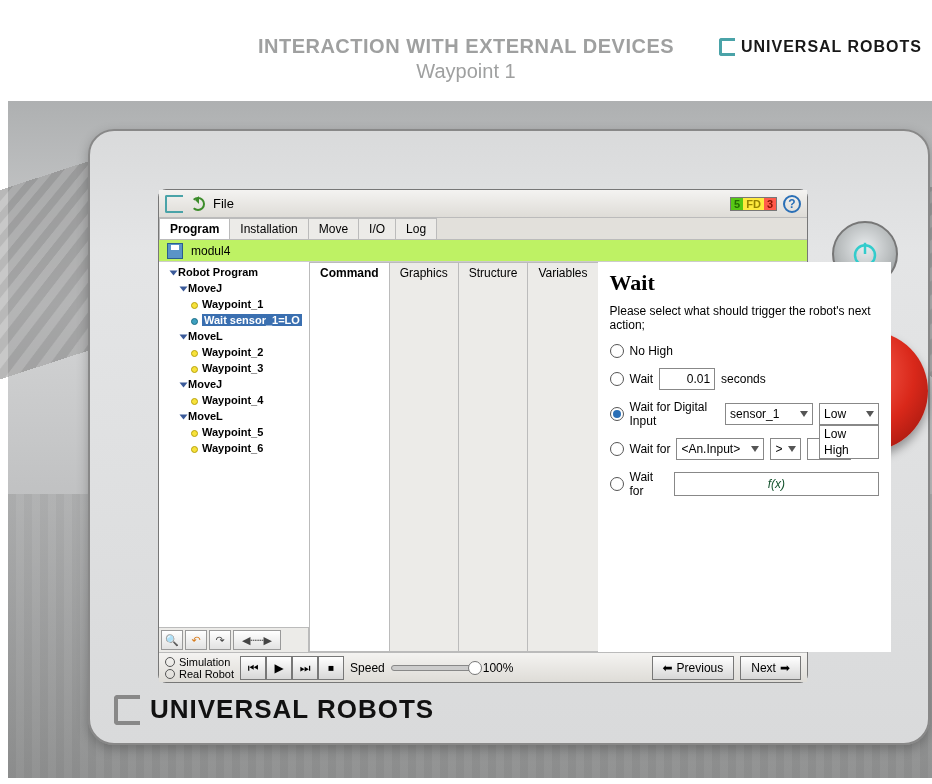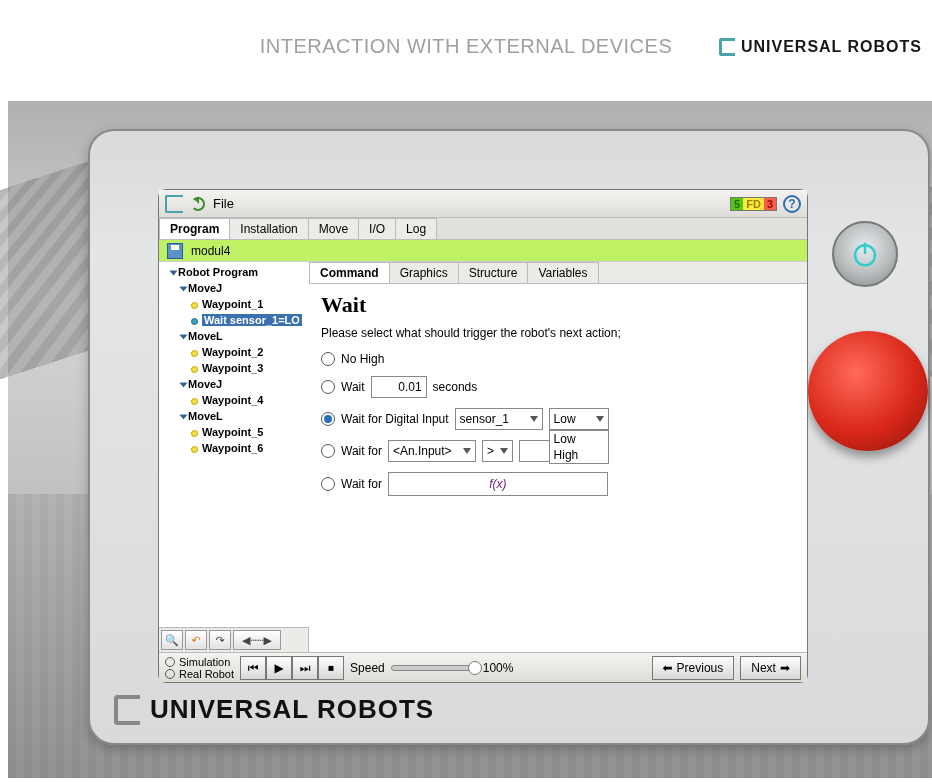--- a/index.html
+++ b/index.html
@@ -1,20 +1,20 @@
 <!DOCTYPE html>
 <html><head>
 <meta charset="utf-8">
 <style>
 *{box-sizing:border-box;margin:0;padding:0;font-family:Arial,Helvetica,sans-serif;}
 body{background:#fff;width:932px;height:784px;overflow:hidden;position:relative;}
 
 
 .slide-header{position:absolute;top:35px;left:0;right:0;text-align:center;padding:0 30px;}
-.slide-title{font-size:20px;font-weight:400;color:#9fa0a0;letter-spacing:.5px;}
+.slide-title{font-size:20px;font-weight:700;color:#9fa0a0;letter-spacing:.5px;}
 .slide-sub{font-size:20px;color:#9fa0a0;margin-top:2px;}
 .ur-logo-top{position:absolute;right:10px;top:38px;display:flex;align-items:center;gap:6px;}
 .ur-logo-top .glyph{width:16px;height:18px;border:3px solid #4aa3a8;border-right:0;border-radius:3px 0 0 3px;}
 .ur-logo-top .word{font-size:16px;font-weight:900;letter-spacing:1px;color:#181818;}
 
 
 .env{position:absolute;top:101px;left:8px;right:0;bottom:6px;
  background:linear-gradient(180deg,#aeb0b1 0%,#d4d5d6 30%,#bfc0c1 60%,#8b8c8c 100%);}
 .env::before{content:"";position:absolute;left:0;right:0;top:58%;bottom:0;
  background:repeating-linear-gradient(90deg,#8b8c8c 0 8px,#9b9c9c 8px 16px);opacity:.4;}
@@ -71,54 +71,55 @@
 .tree{width:150px;background:#fff;border-right:1px solid #bbb;font-size:11px;padding:2px;}
 .tree ul{list-style:none;padding-left:10px;}
 .tree li{white-space:nowrap;line-height:16px;}
 .tree .tri{display:inline-block;width:0;height:0;border-left:5px solid #3a5a99;border-top:4px solid transparent;border-bottom:4px solid transparent;vertical-align:middle;margin-right:2px;transform:rotate(90deg);}
 .tree .dot{display:inline-block;width:7px;height:7px;border-radius:50%;margin-right:4px;vertical-align:middle;}
 .tree .dot.yellow{background:#f7e23b;border:1px solid #b8a20d;}
 .tree .dot.blue{background:#3ea0c0;border:1px solid #1a6d86;}
 .tree li.sel span.text{background:#3a6fb0;color:#fff;padding:0 2px;}
 .tree .root{font-weight:700;}
 
-.rightpane{flex:1;display:flex;flex-direction:column;}
+.rightpane{flex:1;display:flex;flex-direction:row;}
 .subtabs{background:#ecebe8;}
 .cmd{flex:1;background:#fff;padding:8px 12px;font-size:12px;}
 .cmd h2{font-family:Georgia,serif;font-size:22px;font-weight:700;margin-bottom:8px;}
 .cmd .prompt{margin-bottom:12px;}
 .opt{display:flex;align-items:center;gap:6px;margin:10px 0;}
 .radio{width:14px;height:14px;border-radius:50%;border:1px solid #555;background:#fff;display:inline-flex;align-items:center;justify-content:center;flex:0 0 auto;}
 .radio.sel::after{content:"";width:8px;height:8px;border-radius:50%;background:#2a6fb6;}
 .numbox{width:56px;height:22px;border:1px solid #888;text-align:right;padding:0 4px;font-size:12px;}
 .combo{height:22px;border:1px solid #888;background:#fff;display:inline-flex;align-items:center;justify-content:space-between;padding:0 4px;font-size:12px;min-width:88px;position:relative;}
 .combo .arrow{width:0;height:0;border-left:4px solid transparent;border-right:4px solid transparent;border-top:6px solid #555;margin-left:6px;}
 .ddlist{position:absolute;left:-1px;top:21px;width:calc(100% + 2px);border:1px solid #888;background:#fff;z-index:5;}
 .ddlist div{padding:1px 4px;text-align:left;}
-.fx{width:220px;height:24px;border:1px solid #888;display:flex;align-items:center;justify-content:center;color:#701a75;font-style:italic;}
+.fx{width:220px;height:24px;border:1px solid #888;display:flex;align-items:center;justify-content:center;color:#14532d;font-style:italic;}
 
 .tree-toolbar{display:flex;gap:2px;padding:2px;border-top:1px solid #bbb;background:#ecebe8;}
 .tbtn{width:22px;height:20px;border:1px solid #999;background:linear-gradient(#fff,#e2e2e2);display:flex;align-items:center;justify-content:center;font-size:11px;color:#444;}
 
 .footer{height:30px;display:flex;align-items:center;gap:6px;padding:0 6px;background:linear-gradient(#f4f3f1,#dedcd7);border-top:1px solid #bbb;font-size:12px;}
 .footer-left{display:flex;flex-direction:column;gap:0px;font-size:11px;}
 .footer-left label{display:flex;align-items:center;gap:4px;}
 .fradio{width:10px;height:10px;border-radius:50%;border:1px solid #555;}
 .transport{display:flex;gap:0;}
 .tb{width:26px;height:24px;border:1px solid #777;background:linear-gradient(#fff,#d7d7d7);display:flex;align-items:center;justify-content:center;}
 .slider{width:86px;height:6px;background:#ccc;border:1px solid #888;border-radius:3px;position:relative;}
 .slider .thumb{position:absolute;right:-6px;top:-5px;width:14px;height:14px;border-radius:50%;background:#fff;border:1px solid #777;}
 .navbtn{height:24px;padding:0 10px;border:1px solid #777;background:linear-gradient(#fff,#d7d7d7);display:flex;align-items:center;gap:4px;}
 .spacer{flex:1;}
 </style>
 </head>
 <body>
 
 <div class="slide-header">
   <div class="slide-title">INTERACTION WITH EXTERNAL DEVICES</div>
+  <div class="slide-sub">Waypoint 1</div>
 </div>
 <div class="ur-logo-top">
   <span class="glyph"></span>
   <span class="word">UNIVERSAL ROBOTS</span>
 </div>
 
 <div class="env">
   <div class="conv-left"></div>
   <div class="conv-right"></div>
 

